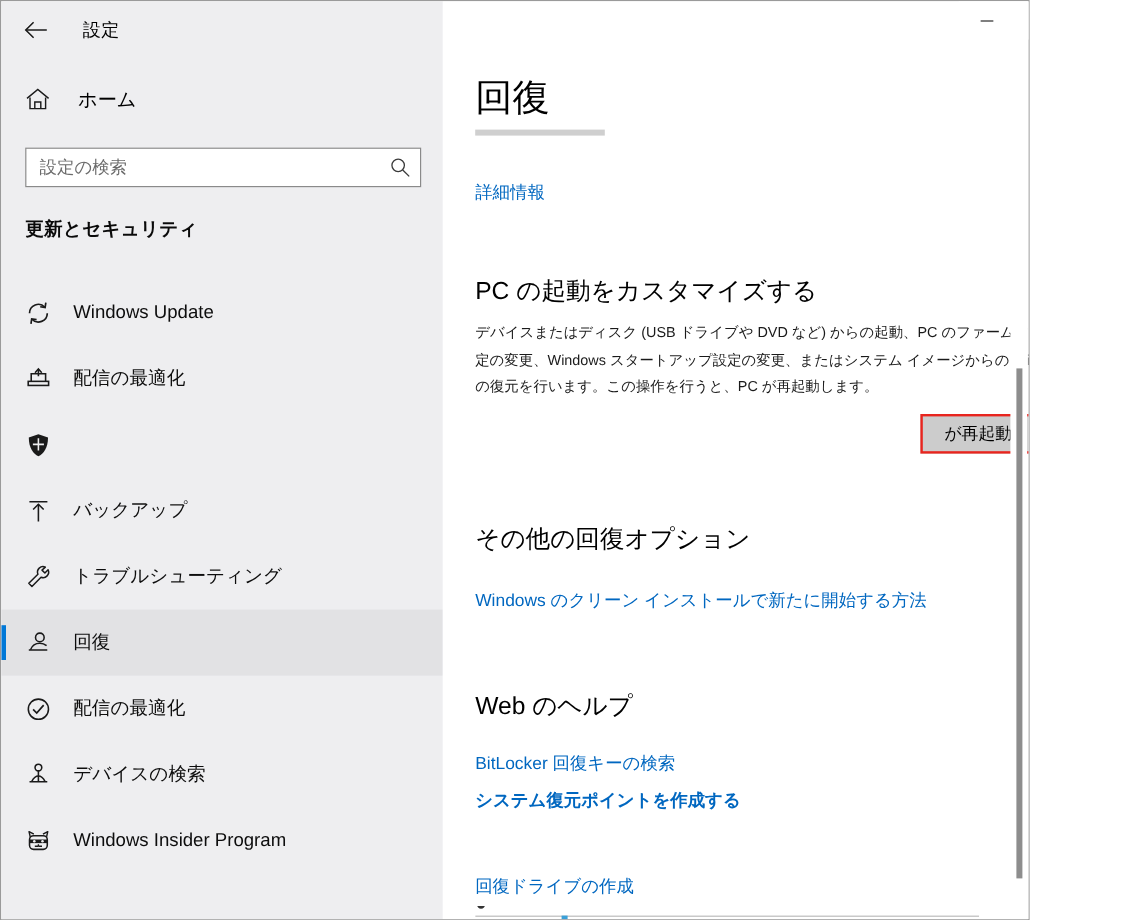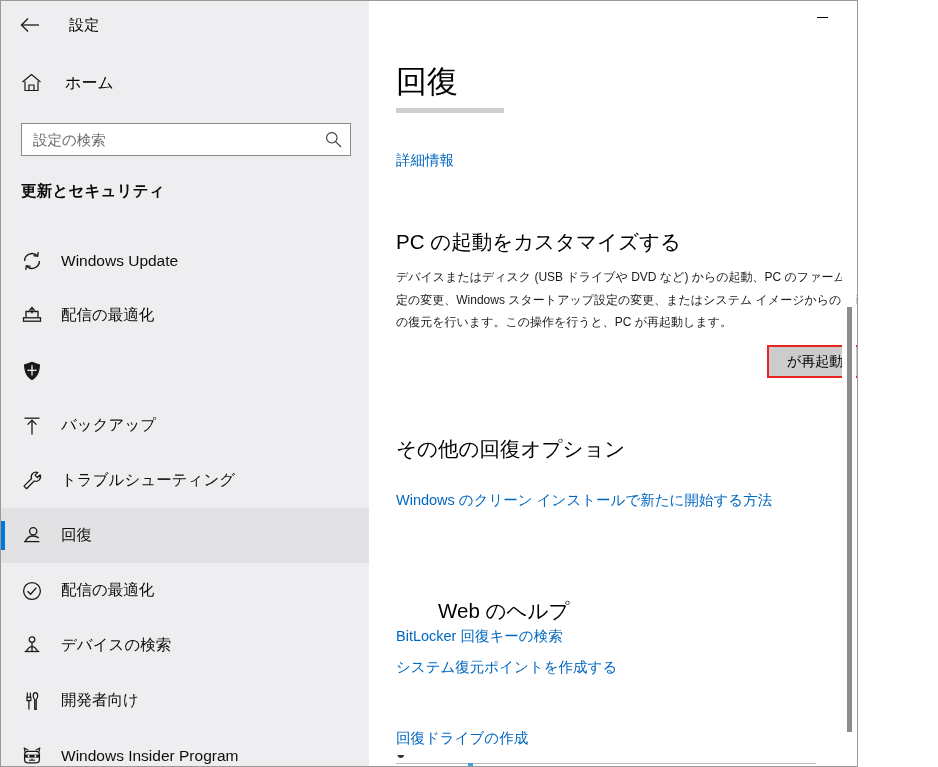--- a/index.html
+++ b/index.html
@@ -223,21 +223,21 @@
   .h2 {
     position: absolute;
     left: 27px;
     font-size: 20.5px;
     font-weight: normal;
     color: #000;
     margin: 0;
   }
   .h2.custom-start { top: 227px; }
   .h2.other-options { top: 434px; }
-  .h2.web-help { top: 596px; margin-left: 42px; }
+  .h2.web-help { top: 573px; }
 
   .body-text {
     position: absolute;
     top: 265px;
     left: 27px;
     width: 500px;
     font-size: 12px;
     line-height: 22.5px;
     color: #1a1a1a;
     margin: 0;
@@ -264,21 +264,21 @@
   .clean-install-link {
     position: absolute;
     top: 490px;
     left: 27px;
   }
   .web-link {
     position: absolute;
     left: 27px;
   }
   .web-link.l0 { top: 626px; }
-  .web-link.l1 { top: 657px; }
+  .web-link.l1 { top: 657px; font-weight: bold; }
   .web-link.l2 { top: 728px; text-align: center; }
 
   .bottom-cut {
     position: absolute;
     top: 754px;
     left: 27px;
     width: 420px;
     height: 12px;
     overflow: hidden;
   }
@@ -467,32 +467,20 @@
           <svg width="22" height="22" viewBox="0 0 22 22" aria-hidden="true">
             <circle cx="11" cy="4.6" r="2.8" fill="none" stroke="#1a1a1a" stroke-width="1.3"></circle>
             <line x1="11" y1="7.6" x2="11" y2="16.2" stroke="#1a1a1a" stroke-width="1.3"></line>
             <path d="M5.4 16.3 c1.6-3 3.6-4.6 5.6-4.6 c2 0 4 1.6 5.6 4.6" fill="none" stroke="#1a1a1a" stroke-width="1.3"></path>
             <line x1="3.6" y1="16.5" x2="18.4" y2="16.5" stroke="#1a1a1a" stroke-width="1.3"></line>
           </svg>
         </span>
         <span class="nav-label">デバイスの検索</span>
       </div>
 
-      <div class="nav-item">
-        <span class="nav-icon">
-          <svg width="22" height="22" viewBox="0 0 22 22" aria-hidden="true">
-            <line x1="6.4" y1="2.6" x2="6.4" y2="7.2" stroke="#1a1a1a" stroke-width="1.25"></line>
-            <line x1="9.4" y1="2.6" x2="9.4" y2="7.2" stroke="#1a1a1a" stroke-width="1.25"></line>
-            <rect x="6.0" y="7.2" width="3.8" height="3.4" fill="none" stroke="#1a1a1a" stroke-width="1.25"></rect>
-            <line x1="7.9" y1="10.6" x2="7.9" y2="19.4" stroke="#1a1a1a" stroke-width="1.25"></line>
-            <path d="M14.4 2.6 c-1.5 0-2.2 1.6-2.2 3.4 c0 1.6 0.6 2.8 1.5 3.2 l0 10.2 l1.5 0 l0-10.2 c0.9-0.4 1.5-1.6 1.5-3.2 c0-1.8-0.8-3.4-2.3-3.4 z" fill="none" stroke="#1a1a1a" stroke-width="1.25" stroke-linejoin="round"></path>
-          </svg>
-        </span>
-        <span class="nav-label">開発者向け</span>
-      </div>
 
       <div class="nav-item">
         <span class="nav-icon">
           <svg width="22" height="22" viewBox="0 0 22 22" aria-hidden="true">
             <path d="M4.2 7.4 L3.2 3.0 L7.2 5.2 M17.8 7.4 L18.8 3.0 L14.8 5.2" fill="none" stroke="#1a1a1a" stroke-width="1.2" stroke-linejoin="round"></path>
             <rect x="3.6" y="6.4" width="14.8" height="11.4" rx="3.4" fill="none" stroke="#1a1a1a" stroke-width="1.3"></rect>
             <rect x="3.6" y="9.6" width="14.8" height="3.0" fill="#1a1a1a"></rect>
             <circle cx="7.6" cy="11.1" r="1.05" fill="#eeeef0"></circle>
             <circle cx="14.4" cy="11.1" r="1.05" fill="#eeeef0"></circle>
             <line x1="11" y1="13.6" x2="11" y2="15.3" stroke="#1a1a1a" stroke-width="1.1"></line>

